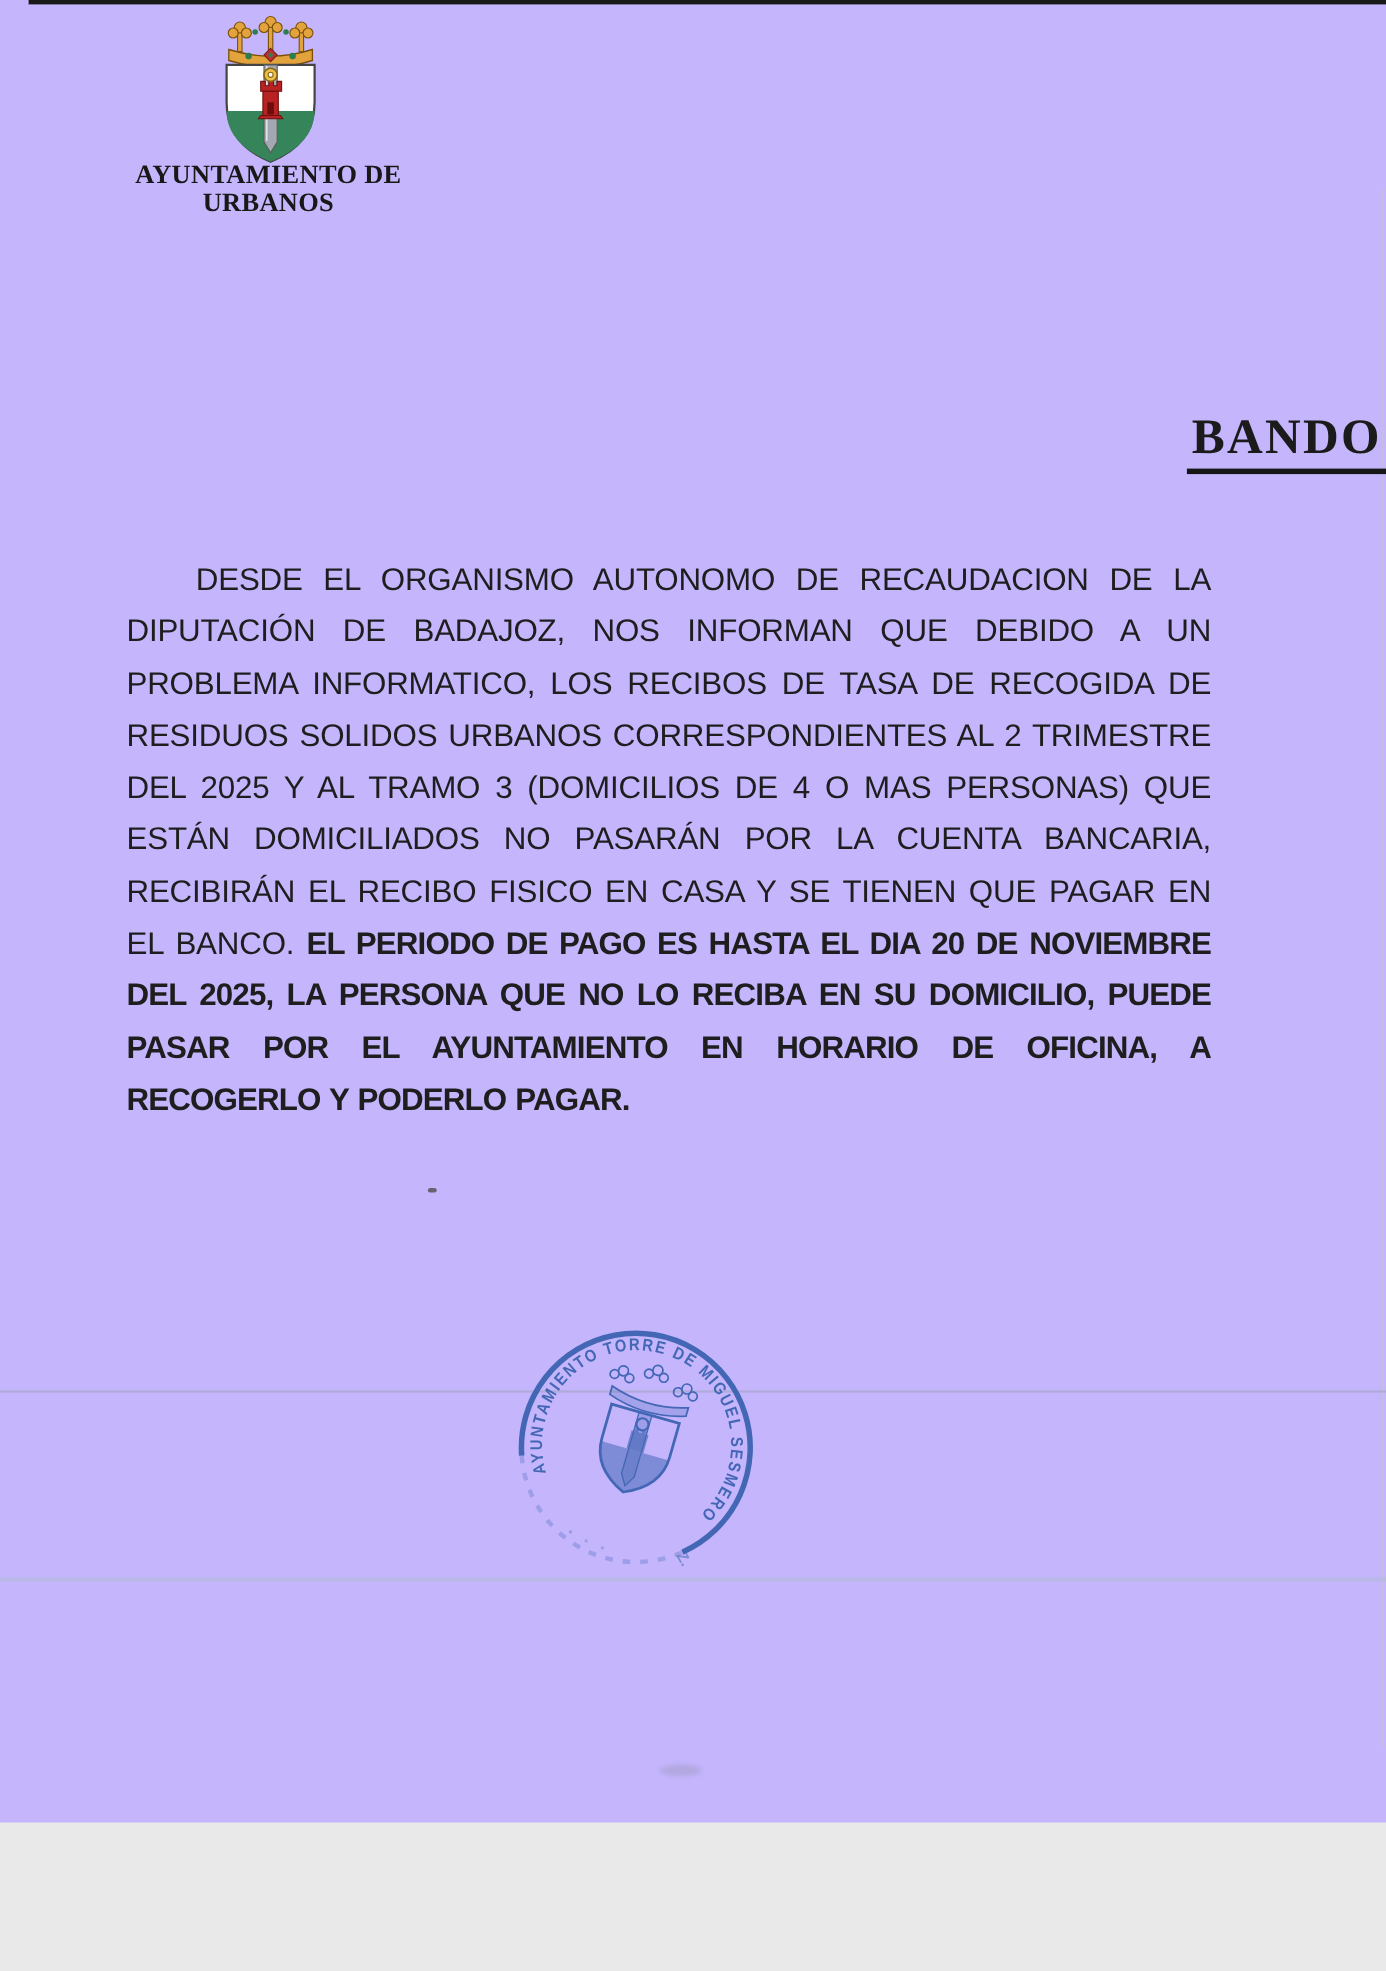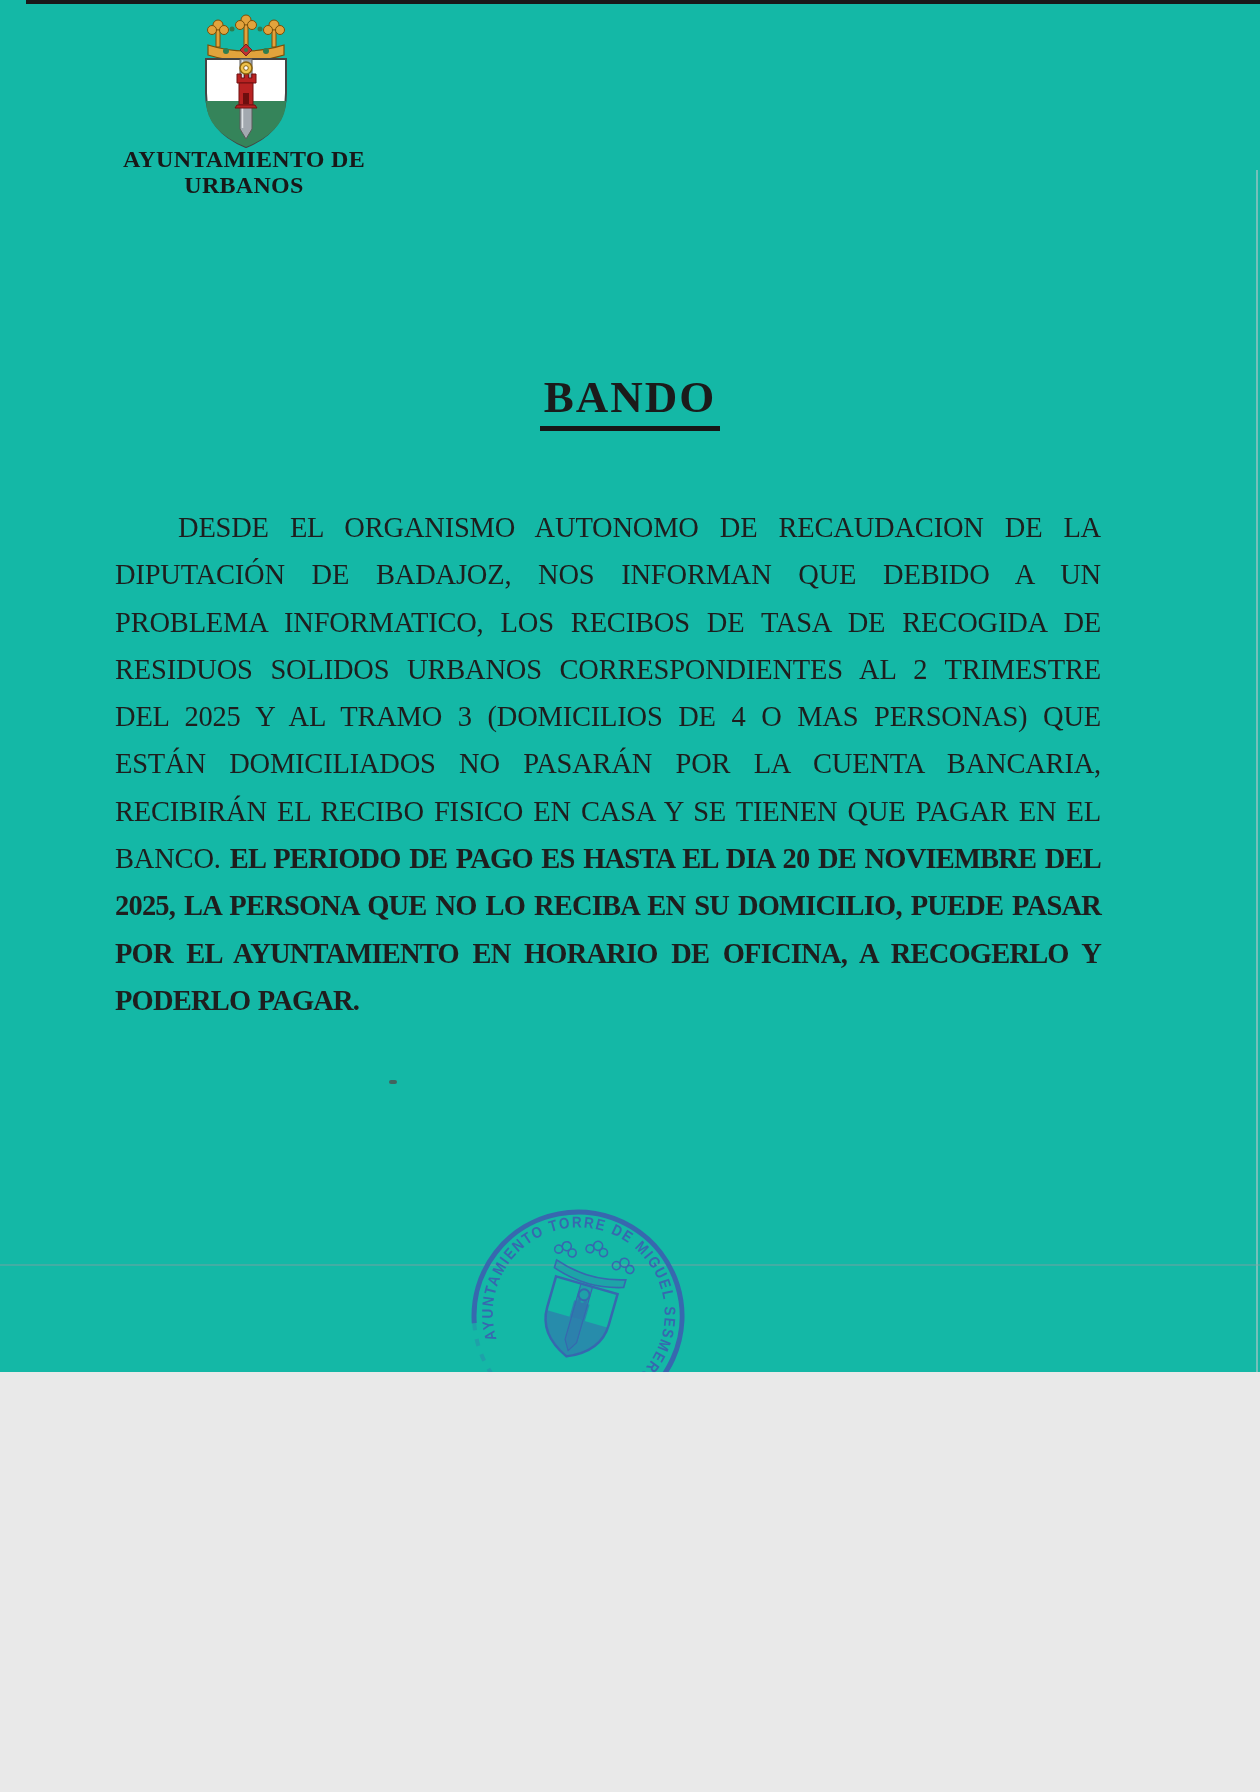--- a/index.html
+++ b/index.html
@@ -1,18 +1,18 @@
 <!DOCTYPE html>
 <html><head>
 <meta charset="utf-8">
 <style>
   html,body{margin:0;padding:0;background:#e9e9e9;}
   #page{
-    position:relative;width:1260px;height:1372px;margin:0 auto;
-    background:#14b8a6;overflow:hidden;
+    position:relative;width:1260px;height:1657px;margin:0 auto;
+    background:#c4b5fd;overflow:hidden;
     font-family:"Liberation Serif",serif;color:#1c1c1c;
   }
   .abs{position:absolute;}
 
   
   .top-edge-line{left:26px;top:0;width:1234px;height:4px;background:#191919;}
   .right-edge-line{left:1256px;top:170px;width:2px;height:1420px;background:rgba(195,199,202,.55);}
   .speck{left:389px;top:1080px;width:8px;height:4px;background:#4d4d4d;border-radius:2px;opacity:.8;}
   .faint-line-a{left:0;top:1264px;width:1260px;height:2px;background:rgba(145,154,160,.38);}
   .faint-band-b{left:0;top:1434px;width:1260px;height:4px;background:rgba(168,188,198,.38);}
@@ -24,30 +24,30 @@
 
   
   .crest{left:196px;top:13px;width:100px;height:136px;}
   .letterhead-text{
     left:60px;top:147px;width:368px;text-align:center;
     font-weight:bold;font-size:24px;line-height:25.5px;color:#181818;
     letter-spacing:.3px;
   }
 
   
-  .title-wrap{left:0;top:371px;width:1260px;text-align:center;}
+  .title-wrap{left:0;top:371px;width:1260px;text-align:right;}
   .title-wrap h1{
     display:inline-block;margin:0;font-size:45px;font-weight:bold;letter-spacing:2px;
     color:#1b1b1b;border-bottom:5px solid #161616;padding:0 4px 3px 4px;
   }
 
   
   .body-text{
     left:115px;top:484px;width:986px;
-    font-family:Liberation Serif, serif;
+    font-family:Liberation Sans, sans-serif;
     font-size:28.5px;line-height:47.3px;letter-spacing:-.2px;word-spacing:1px;
     color:#1e1e1e;text-align:justify;text-indent:63px;margin-top:20px;
   }
   .body-text .bold{font-weight:bold;letter-spacing:-.8px;}
 
   
   .stamp{left:444px;top:1182px;width:268px;height:268px;opacity:.93;}
   .stamp text{font-family:"Liberation Sans",sans-serif;}
 
   

